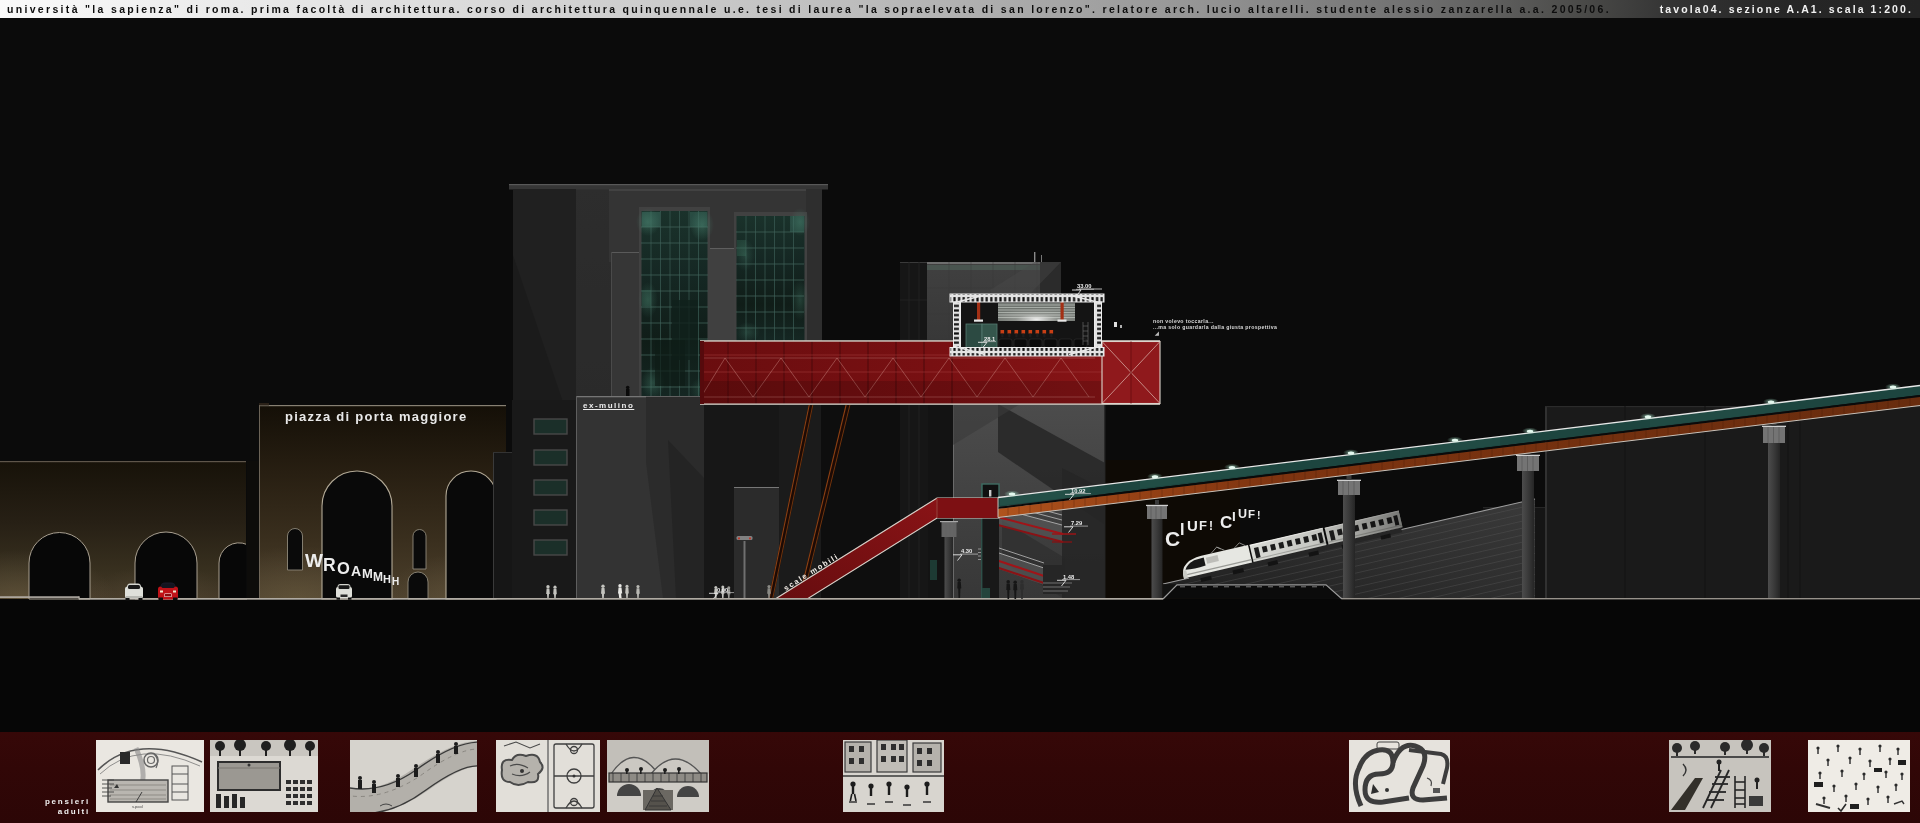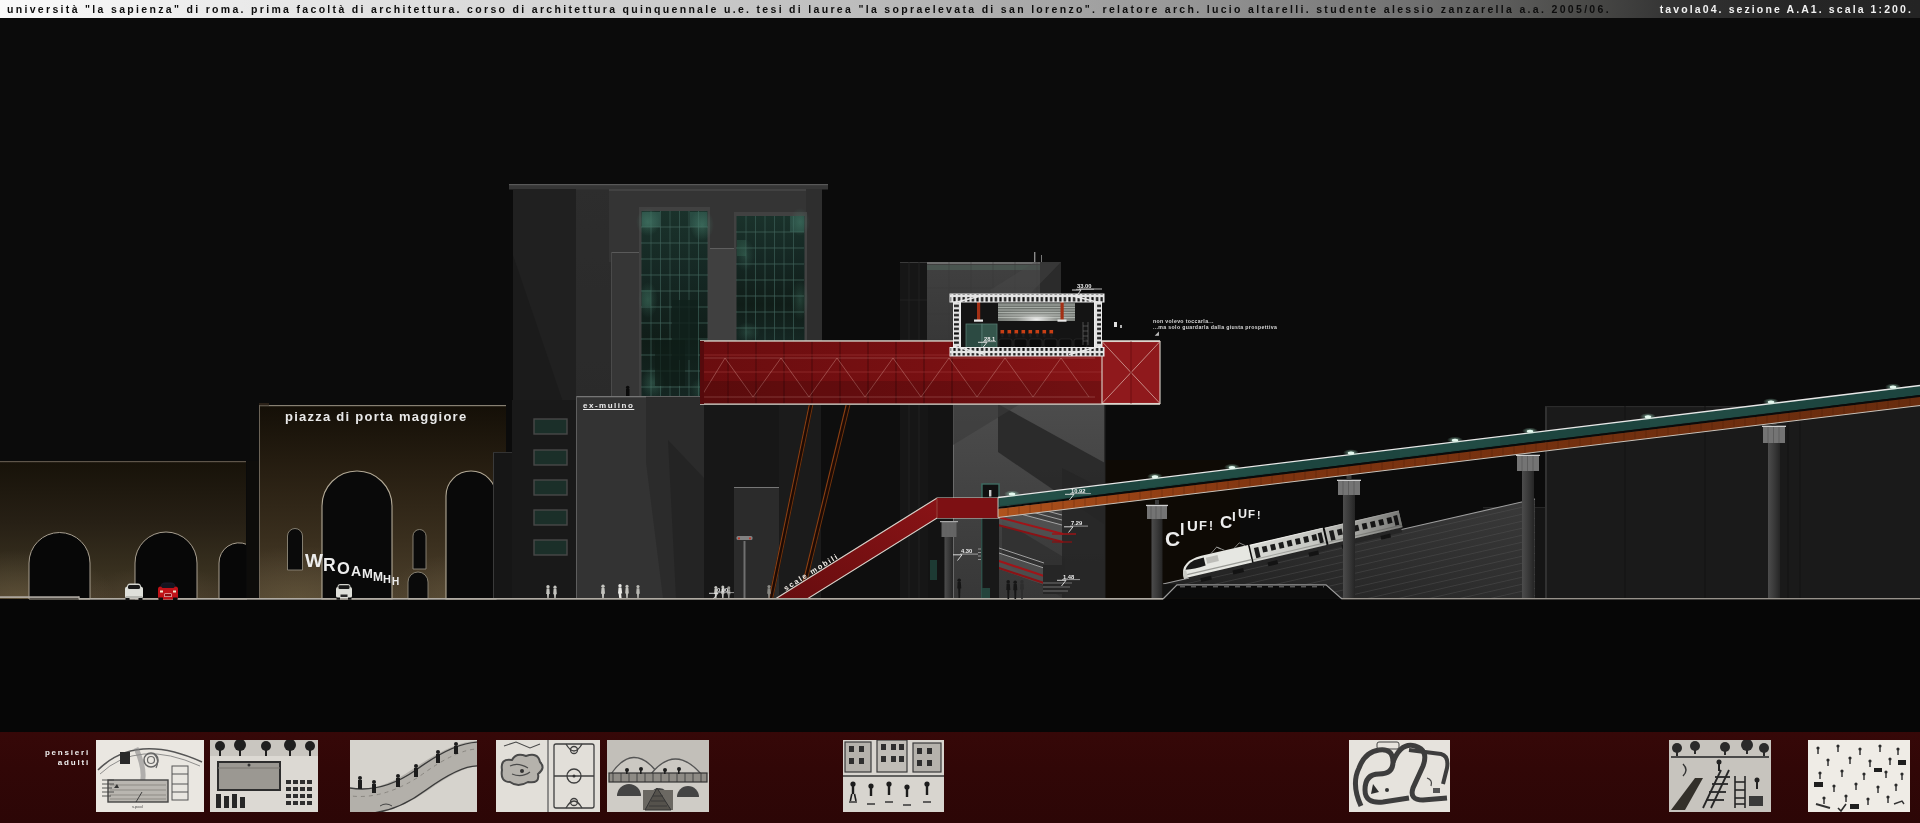--- a/index.html
+++ b/index.html
@@ -1210,15 +1210,15 @@
             <rect x="90" y="20" width="8" height="5"></rect>
 <rect x="42" y="64" width="9" height="5"></rect>
             <rect x="66" y="28" width="8" height="4"></rect>
 </g>
 <path d="M8,64 l14,4" stroke="#333" stroke-width="2"></path>
 <path d="M86,64 l8,-3 l2,3" fill="none" stroke="#333" stroke-width="1.4"></path>
 <path d="M30,68 l3,3 l5,-7" fill="none" stroke="#2a2a2a" stroke-width="1.6"></path>
 </svg>
 </div>
 </div>
-<div class="abs" style="left:28px;top:748px;width:62px;text-align:right;color:#f0f0f0;font-weight:bold;font-size:8px;letter-spacing:1.8px;line-height:9.5px;">pensieri<br>adulti</div>
+<div class="abs" style="left:28px;top:797px;width:62px;text-align:right;color:#f0f0f0;font-weight:bold;font-size:8px;letter-spacing:1.8px;line-height:9.5px;">pensieri<br>adulti</div>
 
 </div>
 
 </body></html>

